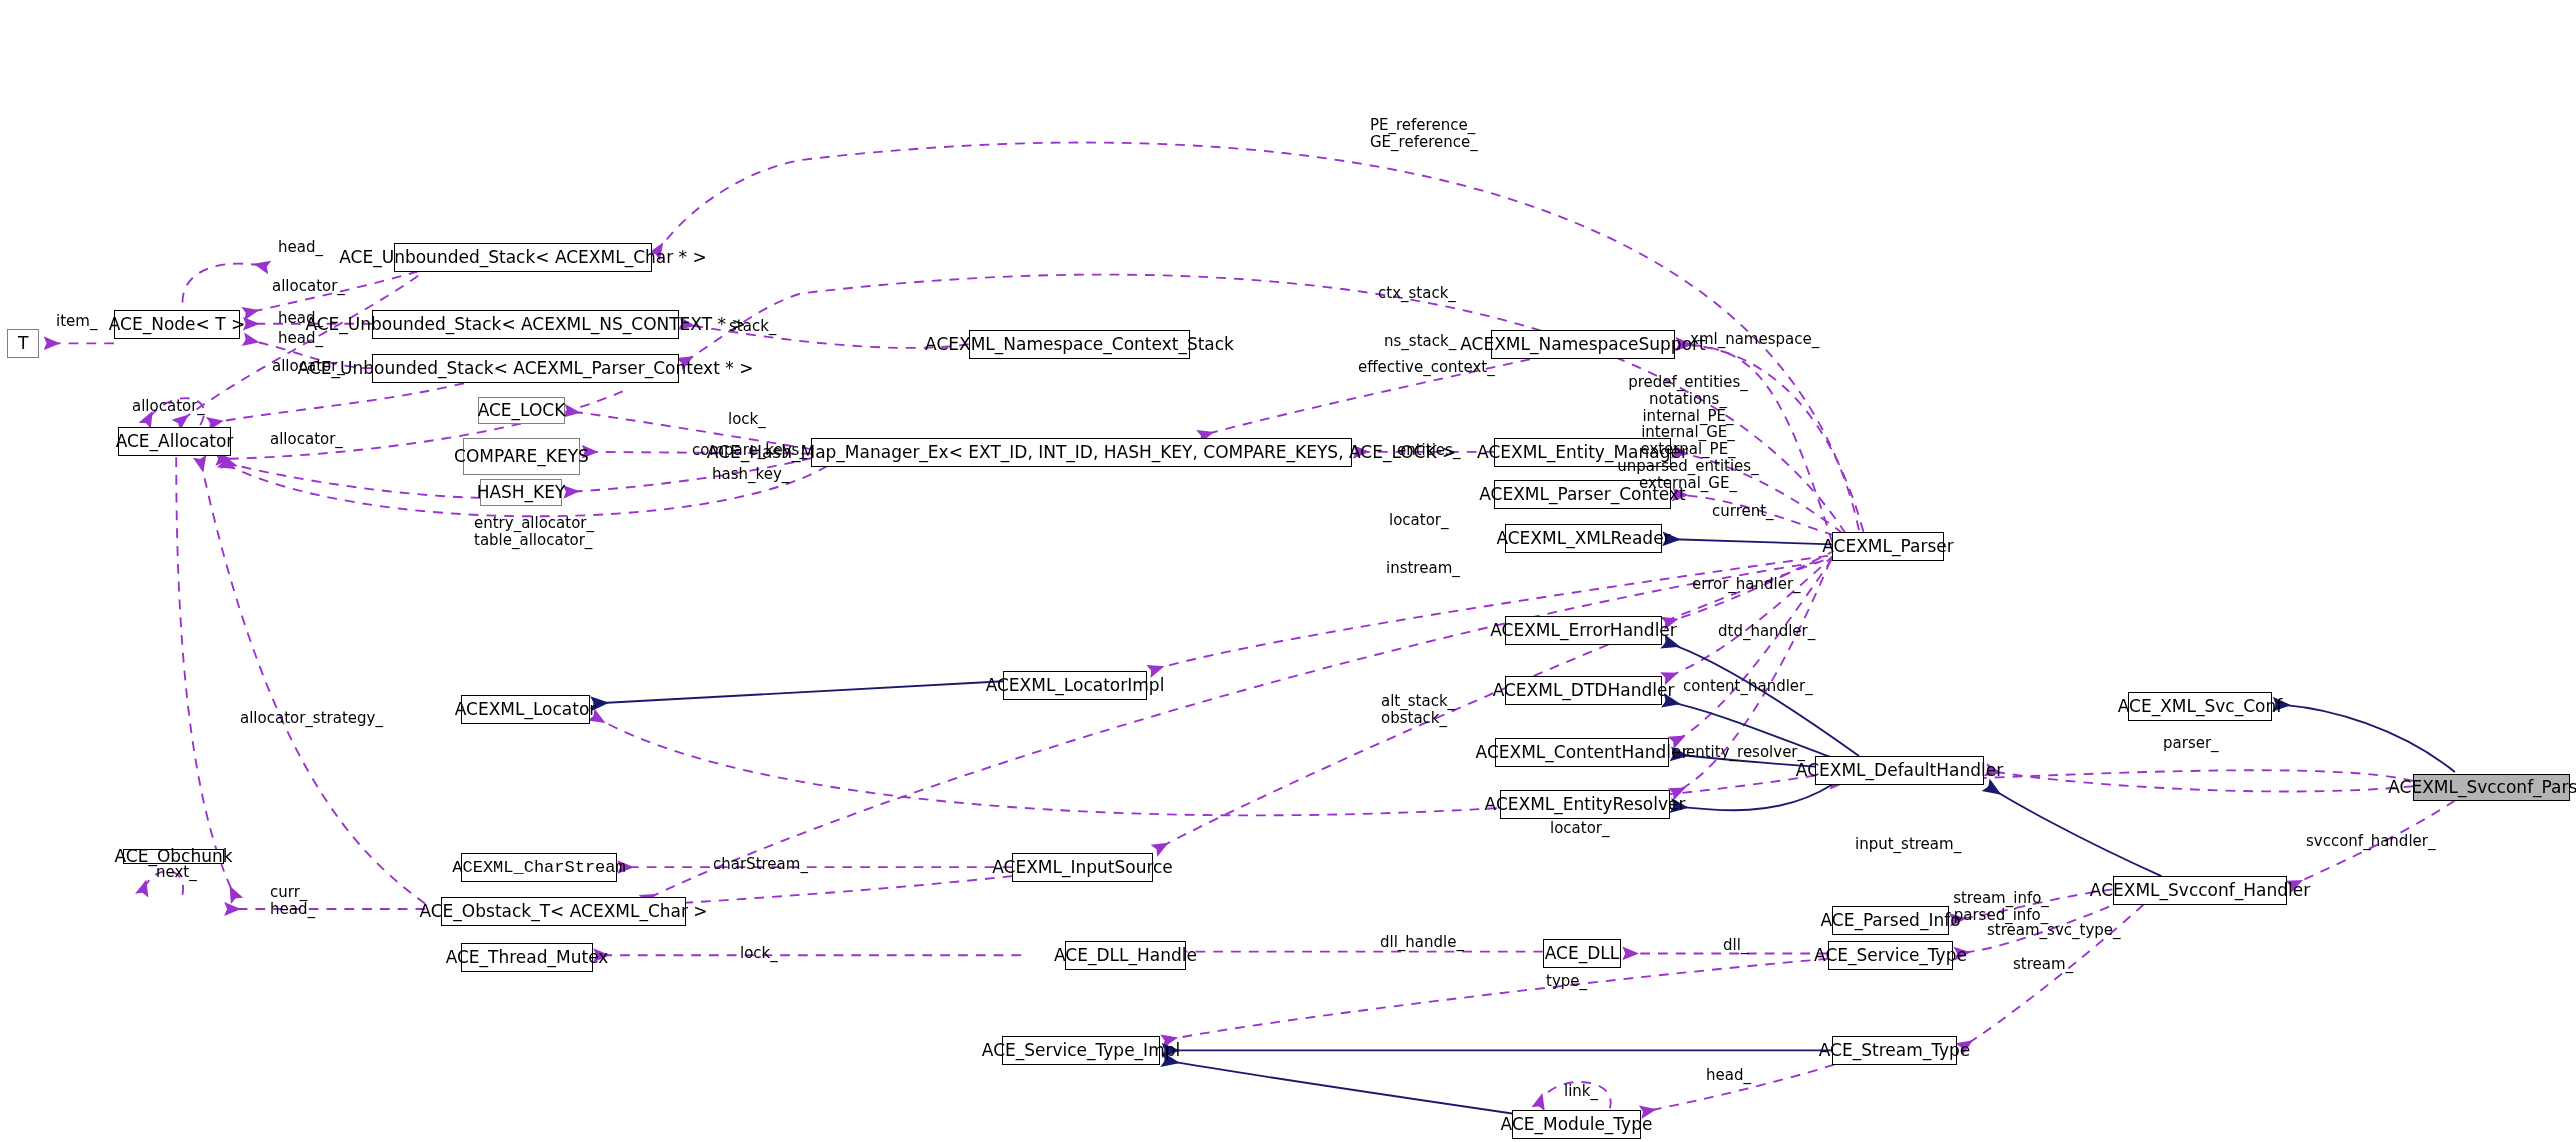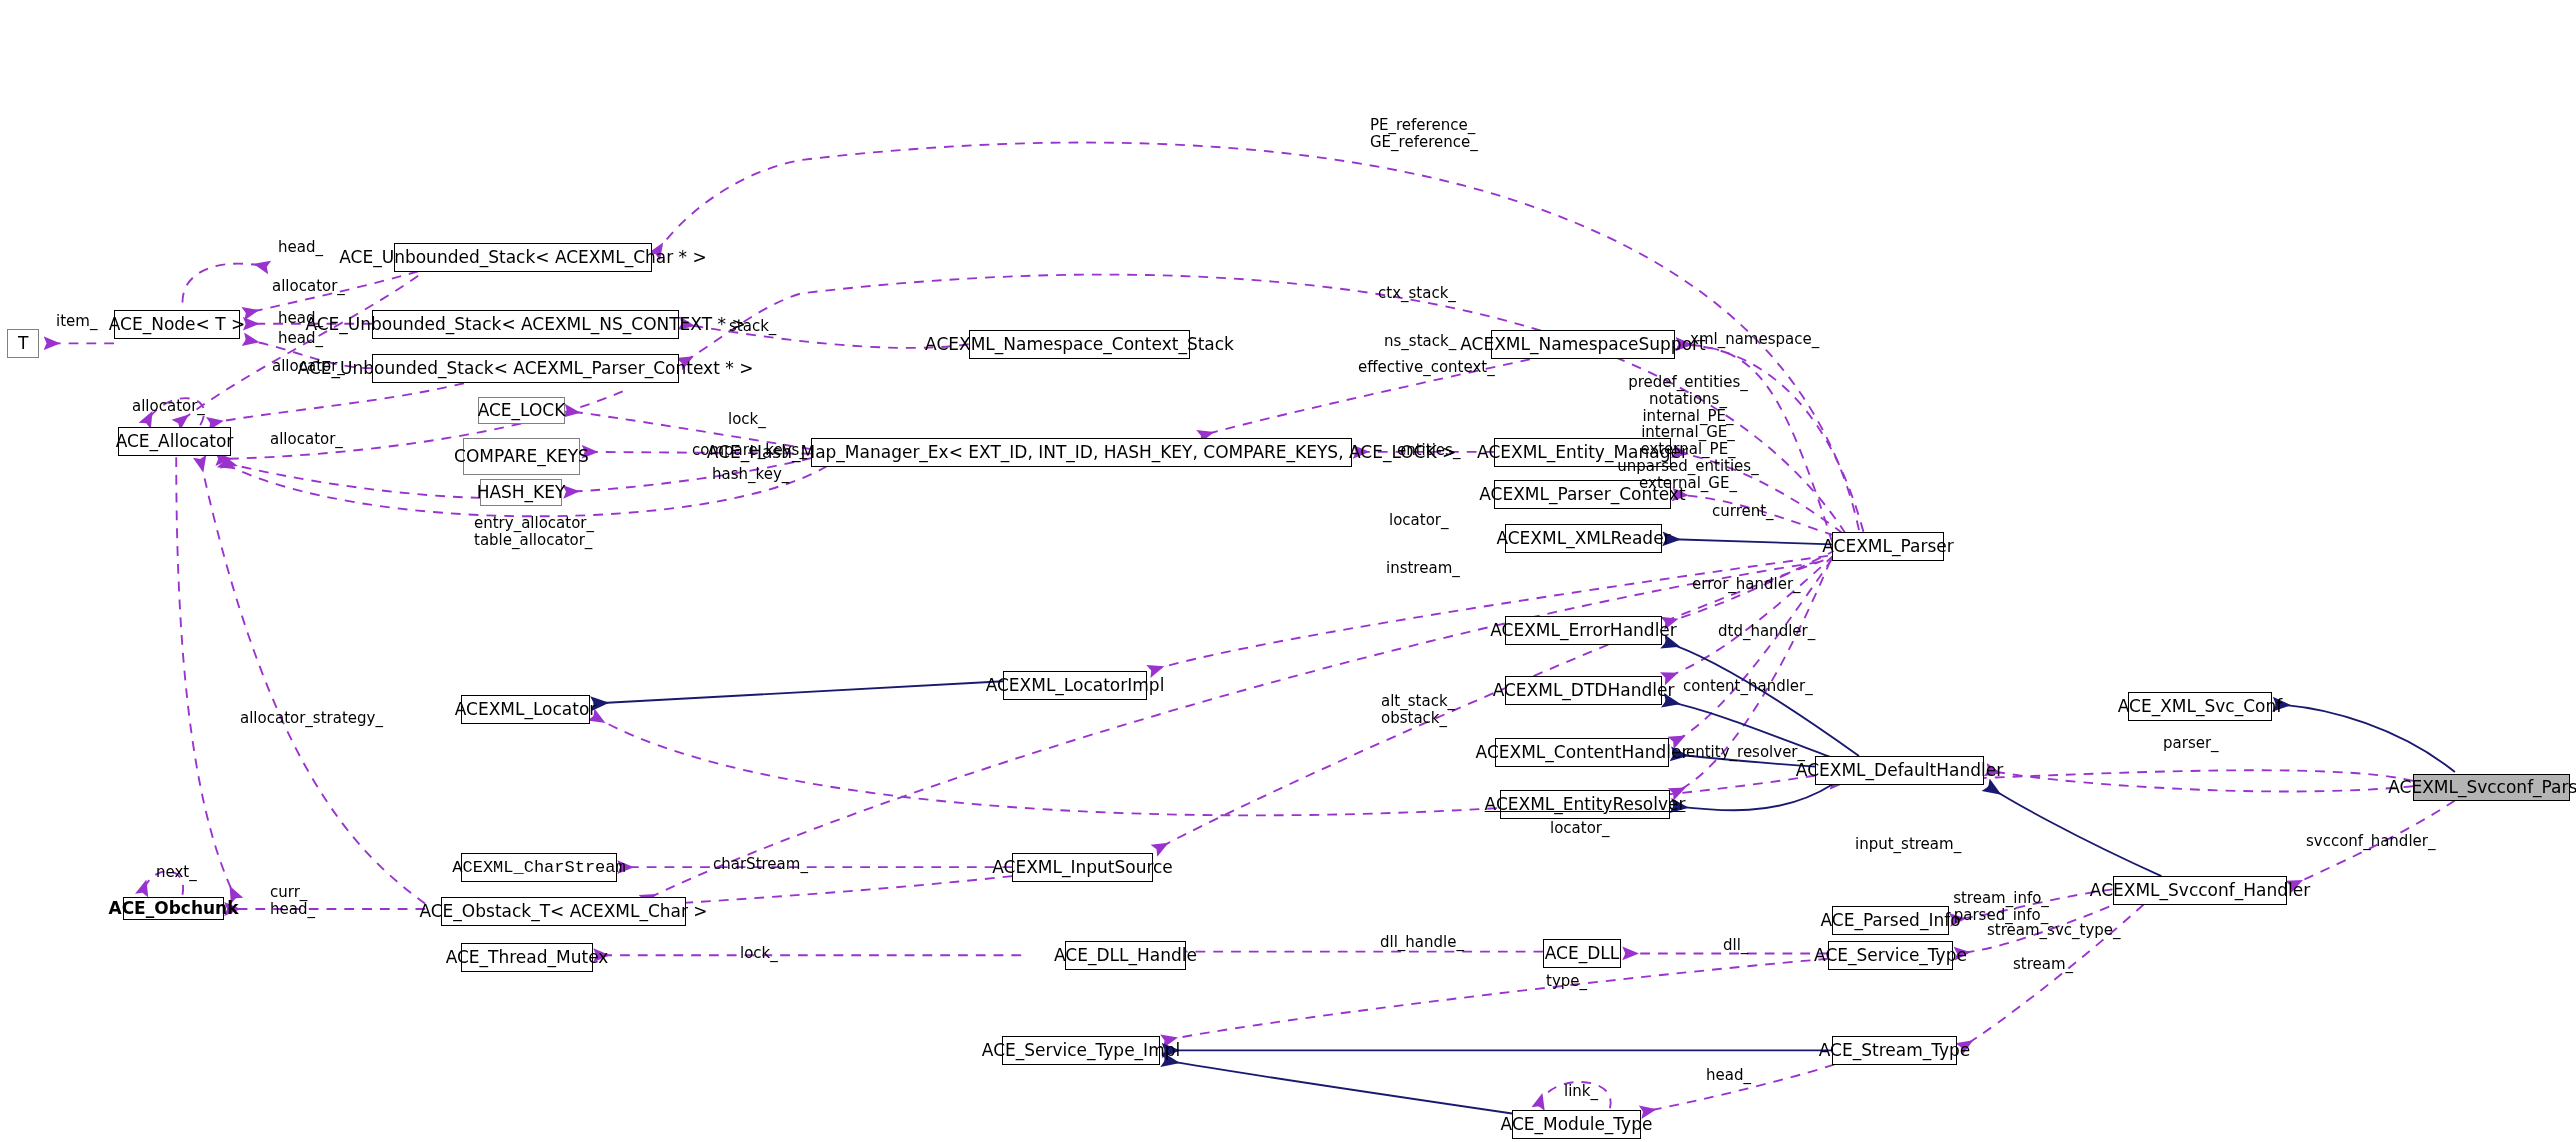--- a/index.html
+++ b/index.html
@@ -207,28 +207,28 @@
       <div class="node" style="left: 1491px; top: 330px; width: 184px; height: 28.5px;">ACEXML_NamespaceSupport</div>
       <div class="node" style="left: 1494px; top: 438px; width: 177px; height: 28.5px;">ACEXML_Entity_Manager</div>
       <div class="node" style="left: 1494px; top: 480px; width: 177px; height: 28.5px;">ACEXML_Parser_Context</div>
       <div class="node" style="left: 1505px; top: 524px; width: 157px; height: 28.5px;">ACEXML_XMLReader</div>
       <div class="node" style="left: 1832px; top: 532px; width: 112px; height: 28.5px;">ACEXML_Parser</div>
       <div class="node" style="left: 1003px; top: 671px; width: 144px; height: 28.5px;">ACEXML_LocatorImpl</div>
       <div class="node" style="left: 461px; top: 695px; width: 129px; height: 28.5px;">ACEXML_Locator</div>
       <div class="node" style="left: 1505px; top: 616px; width: 157px; height: 28.5px;">ACEXML_ErrorHandler</div>
       <div class="node" style="left: 1505px; top: 676px; width: 157px; height: 28.5px;">ACEXML_DTDHandler</div>
       <div class="node" style="left: 1495px; top: 738px; width: 174px; height: 28.5px;">ACEXML_ContentHandler</div>
-      <div class="node" style="left: 1500px; top: 790px; width: 170px; height: 28.5px; text-decoration: underline;">ACEXML_EntityResolver</div>
+      <div class="node" style="left: 1500px; top: 790px; width: 170px; height: 28.5px;">ACEXML_EntityResolver</div>
       <div class="node" style="left: 1815px; top: 756px; width: 169px; height: 28.5px;">ACEXML_DefaultHandler</div>
       <div class="node" style="left: 2128px; top: 692px; width: 144px; height: 28.5px;">ACE_XML_Svc_Conf</div>
       <div class="node highlight" style="left: 2413px; top: 774px; width: 157px; height: 27px;">ACEXML_Svcconf_Parser</div>
       <div class="node" style="left: 2113px; top: 876px; width: 174px; height: 28.5px;">ACEXML_Svcconf_Handler</div>
       <div class="node" style="left: 461px; top: 853px; width: 156px; height: 28.5px; font-family: Liberation Mono, monospace;">ACEXML_CharStream</div>
       <div class="node" style="left: 1012px; top: 853px; width: 141px; height: 28.5px;">ACEXML_InputSource</div>
-      <div class="node" style="left: 123px; top: 897px; width: 101px; height: 23px; font-weight: bold;">ACE_Obchunk</div>
+      <div class="node" style="left: 123px; top: 849px; width: 101px; height: 15px;">ACE_Obchunk</div>
       <div class="node" style="left: 441px; top: 897px; width: 245px; height: 28.5px; text-align: center;">ACE_Obstack_T&lt; ACEXML_Char &gt;</div>
       <div class="node" style="left: 461px; top: 943px; width: 132px; height: 28.5px;">ACE_Thread_Mutex</div>
       <div class="node" style="left: 1021px; top: 941px; width: 121px; height: 28.5px; margin-left: 44px;">ACE_DLL_Handle</div>
       <div class="node" style="left: 1543px; top: 939px; width: 78px; height: 28.5px;">ACE_DLL</div>
       <div class="node" style="left: 1832px; top: 906px; width: 117px; height: 28.5px;">ACE_Parsed_Info</div>
       <div class="node" style="left: 1828px; top: 941px; width: 125px; height: 28.5px;">ACE_Service_Type</div>
       <div class="node" style="left: 1002px; top: 1036px; width: 158px; height: 28.5px;">ACE_Service_Type_Impl</div>
       <div class="node" style="left: 1832px; top: 1036px; width: 125px; height: 28.5px;">ACE_Stream_Type</div>
       <div class="node" style="left: 1512px; top: 1110px; width: 129px; height: 28.5px;">ACE_Module_Type</div>
     </div>

